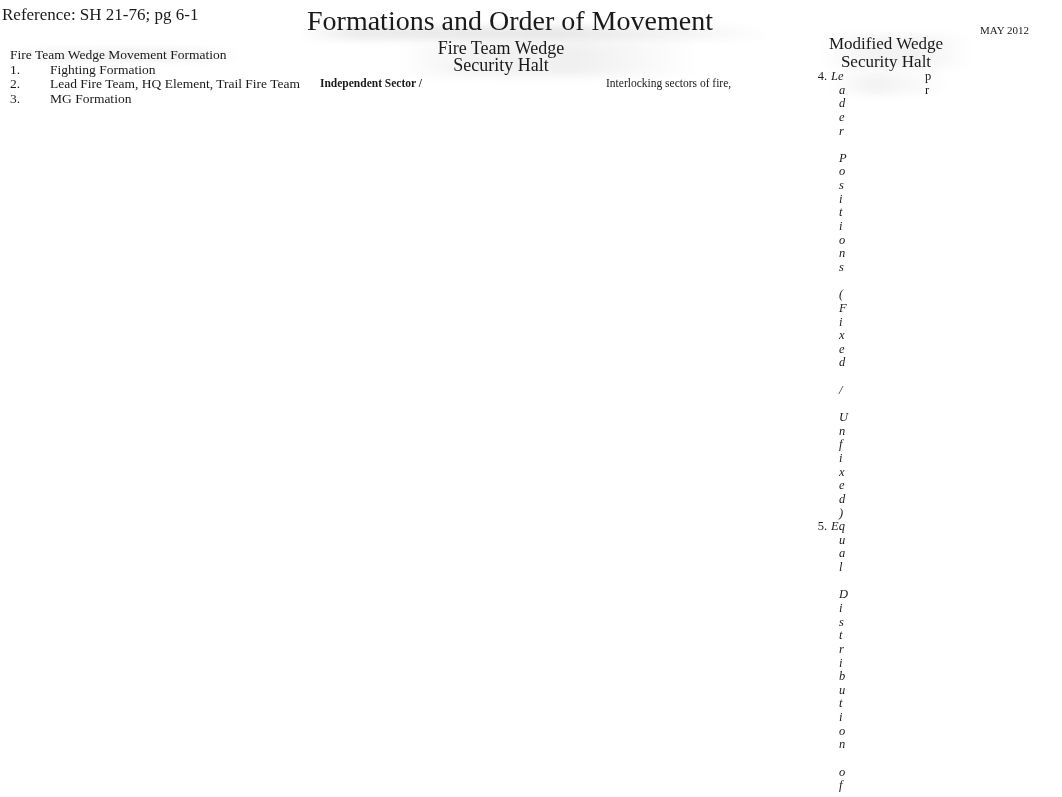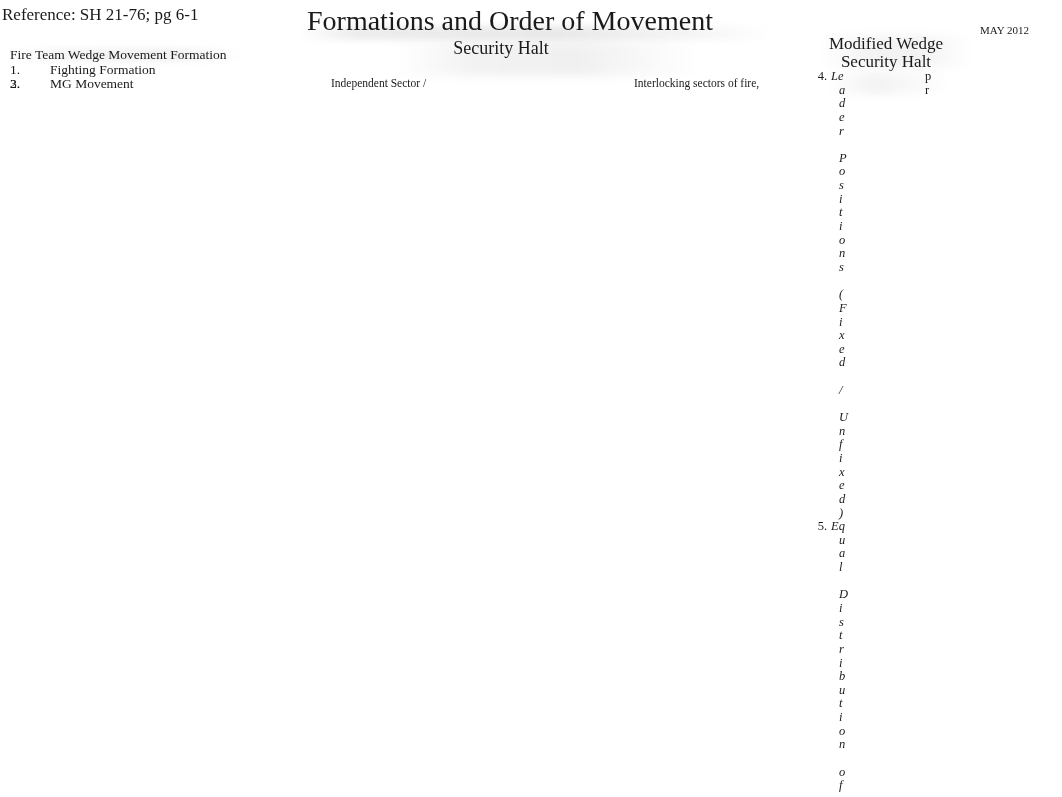--- a/index.html
+++ b/index.html
@@ -143,22 +143,22 @@
     width: 30px;
   }
 
   
   .annotation {
     font-size: 11.5px;
     line-height: 13px;
     white-space: nowrap;
     z-index: 2;
   }
-  #annotation-independent-sector { left: 331px; top: 77px; }
-  #annotation-interlocking-sectors { left: 634px; top: 77px; }
+  #annotation-independent-sector { left: 320px; top: 77px; font-weight: bold; }
+  #annotation-interlocking-sectors { left: 606px; top: 77px; }
 
   
   
   #wrapped-list {
     left: 809px; top: 70px;
     width: 150px;
     font-size: 12.5px;
     line-height: 13.65px;
     z-index: 2;
   }
@@ -211,34 +211,35 @@
 <div class="smudge smudge-right"></div>
 <div class="smudge smudge-vert"></div>
 
 <div class="abs" id="reference-line">Reference: SH 21-76; pg 6-1</div>
 
 <div class="abs" id="date-stamp">MAY 2012</div>
 
 <h1 class="abs" id="page-title">Formations and Order of Movement</h1>
 
 <div class="abs" id="center-heading">
+  <span class="hl">Fire Team Wedge</span>
   <span class="hl">Security Halt</span>
 </div>
 
 <div class="abs" id="right-heading">
   <span class="hl">Modified Wedge</span>
   <span class="hl">Security Halt</span>
 </div>
 
 <div class="abs" id="left-list">
   <span class="list-title">Fire Team Wedge Movement Formation</span>
   <div id="left-list-items">
       <span class="li"><span class="num">1.</span><span>Fighting Formation</span></span>
-      <span class="li"><span class="num">2.</span></span>
-      <span class="li"><span class="num">3.</span><span>MG Movement</span></span>
+      <span class="li"><span class="num">2.</span><span>Lead Fire Team, HQ Element, Trail Fire Team</span></span>
+      <span class="li"><span class="num">3.</span><span>MG Formation</span></span>
     </div>
 </div>
 
 <div class="abs annotation" id="annotation-independent-sector">Independent Sector /</div>
 
 <div class="abs annotation" id="annotation-interlocking-sectors">Interlocking sectors of fire,</div>
 
 <div class="abs" id="wrapped-list">
     <div class="wrapped-item">
       <span class="num">4.</span>

